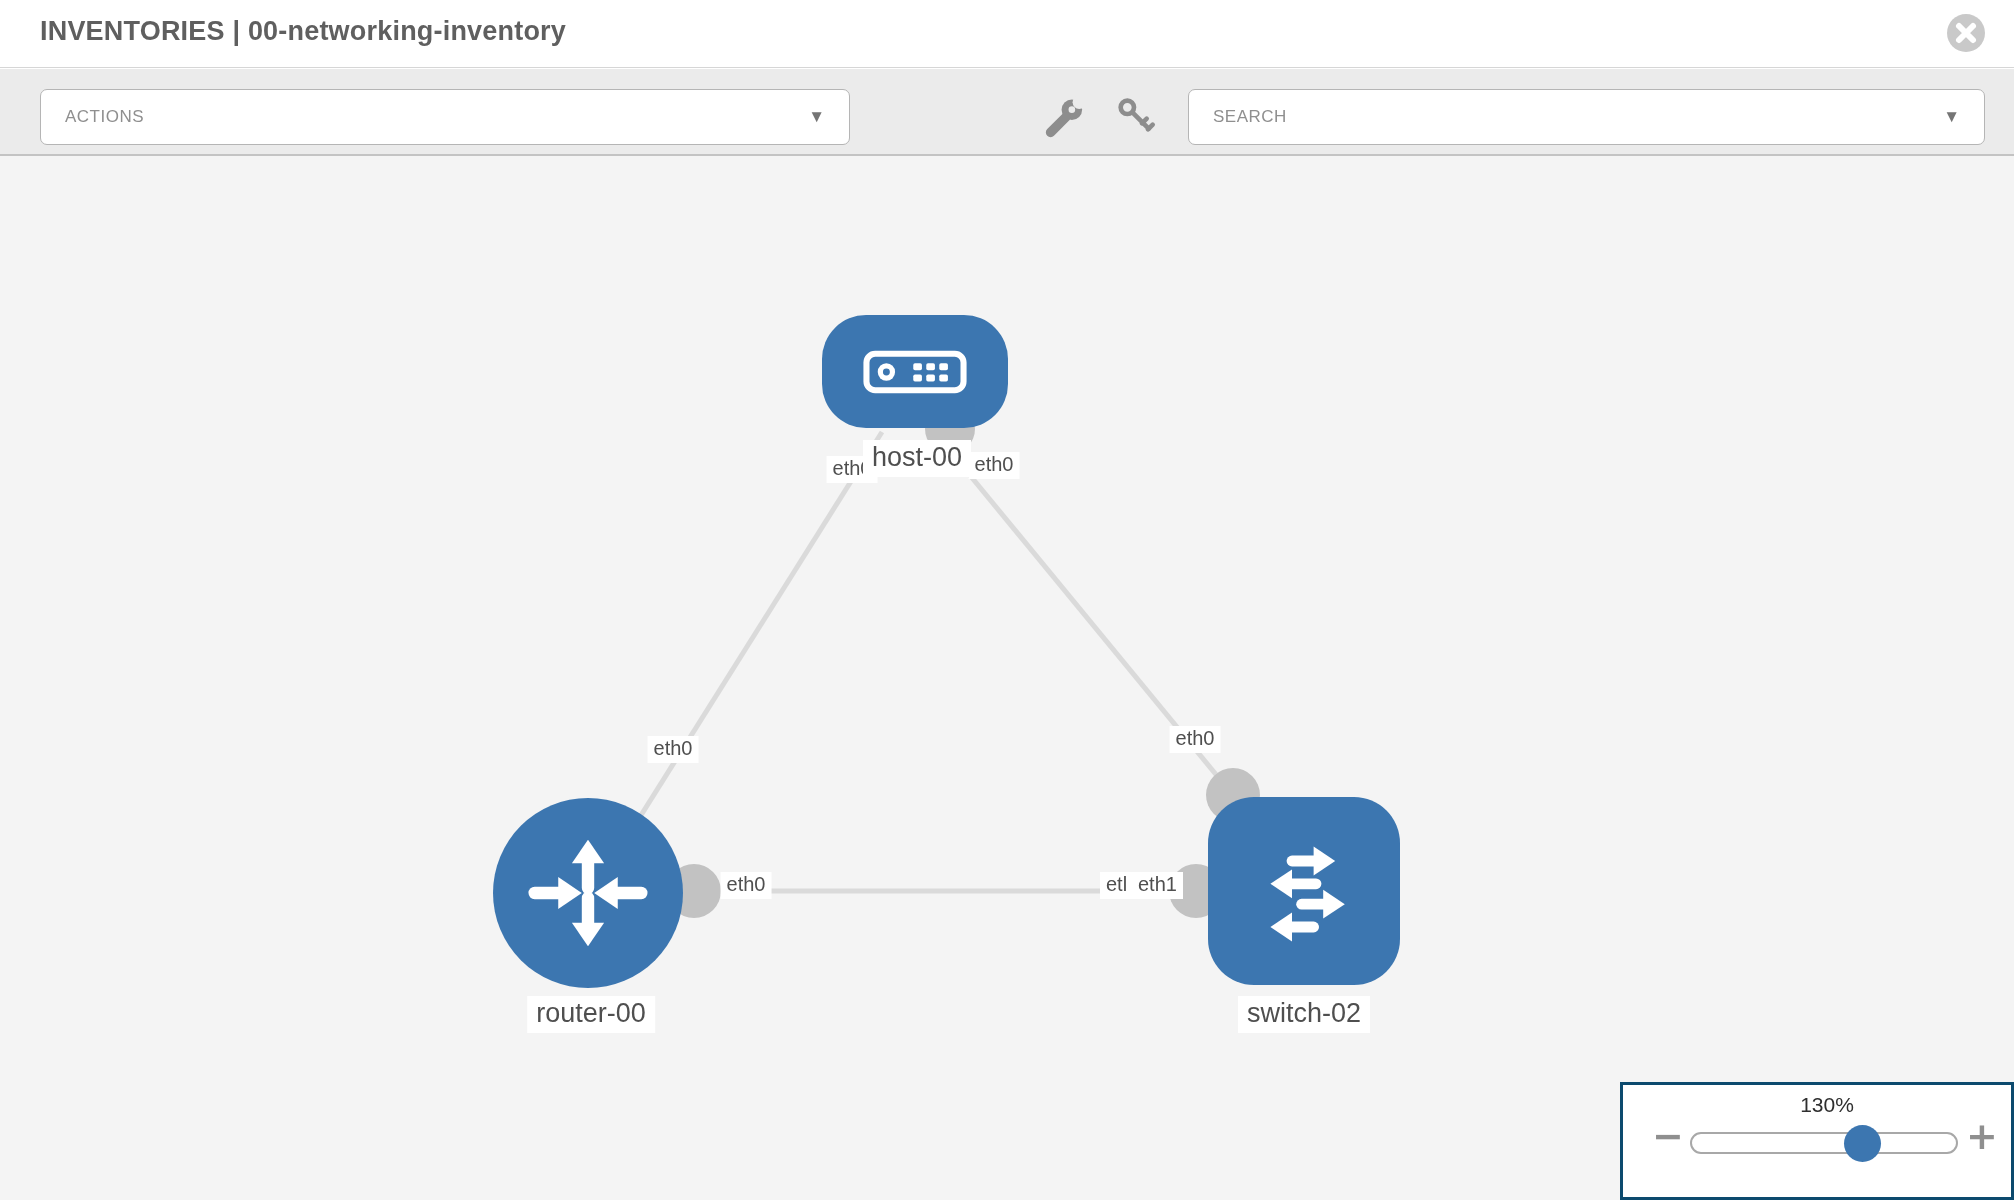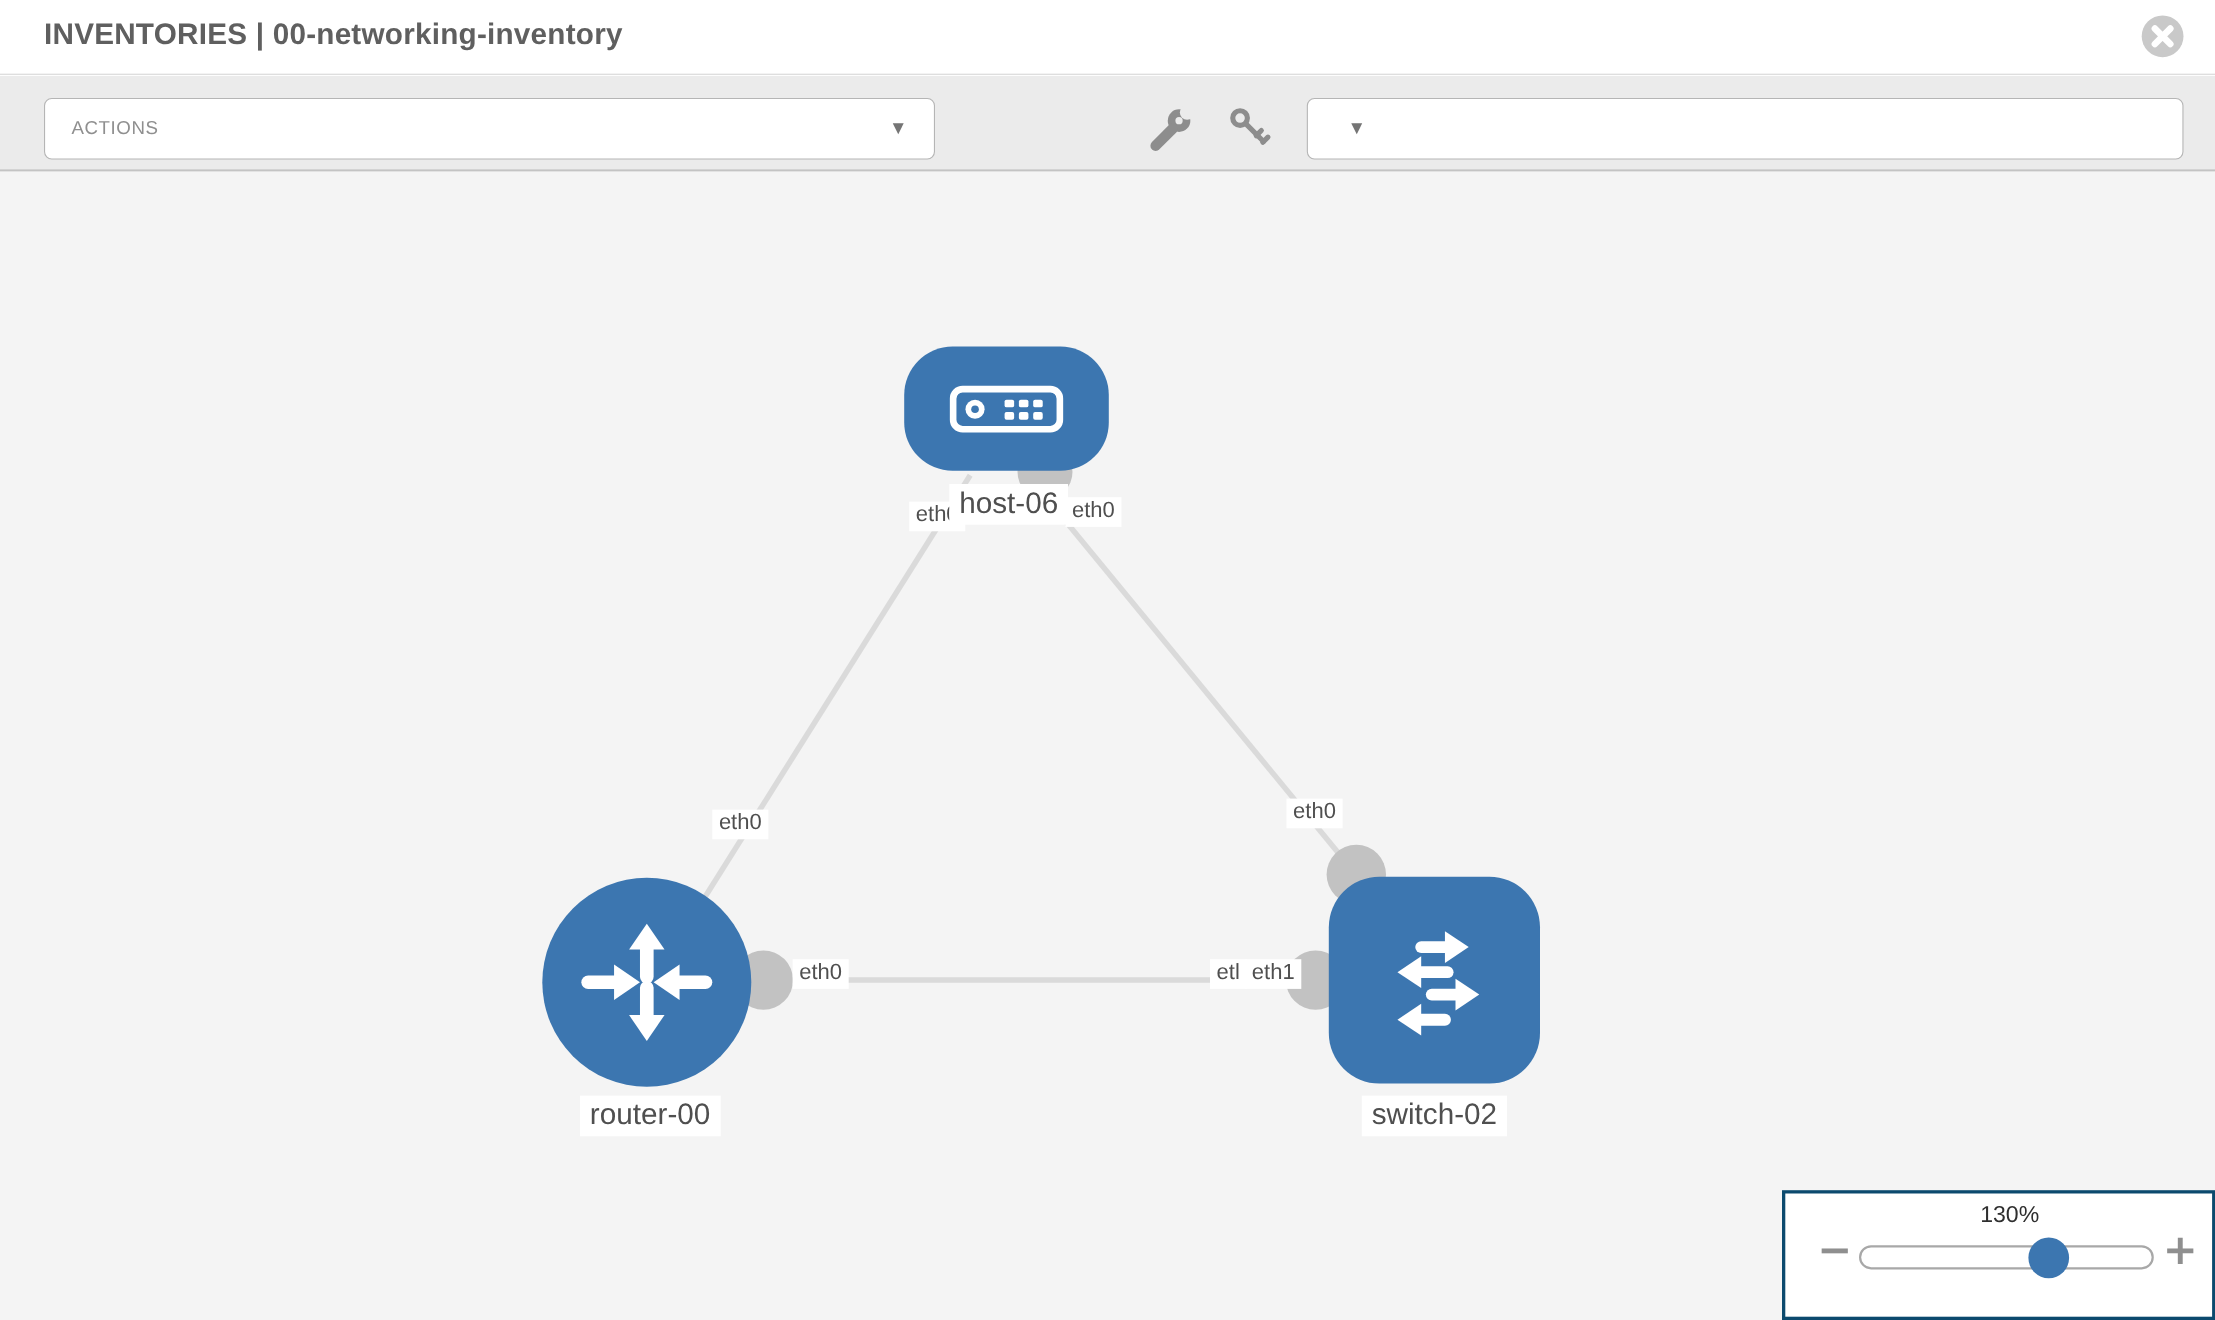--- a/index.html
+++ b/index.html
@@ -106,20 +106,21 @@
     <button class="tool-btn tool-key">
       <svg width="40" height="40" viewBox="0 0 60 60">
         <circle cx="17" cy="17" r="10" fill="none" stroke="#8d8d8d" stroke-width="7"></circle>
         <line x1="25" y1="25" x2="49" y2="49" stroke="#8d8d8d" stroke-width="7" stroke-linecap="round"></line>
         <line x1="39" y1="41" x2="46" y2="34" stroke="#8d8d8d" stroke-width="7" stroke-linecap="round"></line>
         <line x1="48" y1="50" x2="55" y2="43" stroke="#8d8d8d" stroke-width="7" stroke-linecap="round"></line>
       </svg>
     </button>
 
     <div class="dropdown dd-search">
+      <span class="dd-label">SEARCH</span>
       <span class="dd-caret">▼</span>
     </div>
   </div>
 
   <div class="canvas">
 
     <svg class="links-layer" viewBox="0 0 2014 1044">
 
       <line x1="882" y1="276" x2="594" y2="734" stroke="#dadada" stroke-width="5"></line>
       <line x1="936" y1="278" x2="1232" y2="638" stroke="#dadada" stroke-width="5"></line>
@@ -168,21 +169,21 @@
           <line x1="60" y1="44" x2="38" y2="44"></line>
           <polygon points="22,44 40,32 40,56" stroke="none"></polygon>
           <line x1="48" y1="61" x2="68" y2="61"></line>
           <polygon points="84,61 66,49 66,73" stroke="none"></polygon>
           <line x1="58" y1="80" x2="38" y2="80"></line>
           <polygon points="22,80 40,68 40,92" stroke="none"></polygon>
         </g>
       </svg>
     </div>
 
-    <div class="chip chip-node center-x lbl-host">host-06</div>
+    <div class="chip chip-node center-x lbl-host">host-00</div>
     <div class="chip chip-node center-x lbl-router">router-00</div>
     <div class="chip chip-node center-x lbl-switch">switch-02</div>
 
     <div class="chip chip-port center-x p-host-l">eth0</div>
     <div class="chip chip-port center-x p-host-r">eth0</div>
     <div class="chip chip-port center-x p-rt-host">eth0</div>
     <div class="chip chip-port center-x p-sw-host">eth0</div>
     <div class="chip chip-port center-x p-rt-sw">eth0</div>
     <div class="chip chip-port p-frag">etl</div>
     <div class="chip chip-port p-sw-rt">eth1</div>

